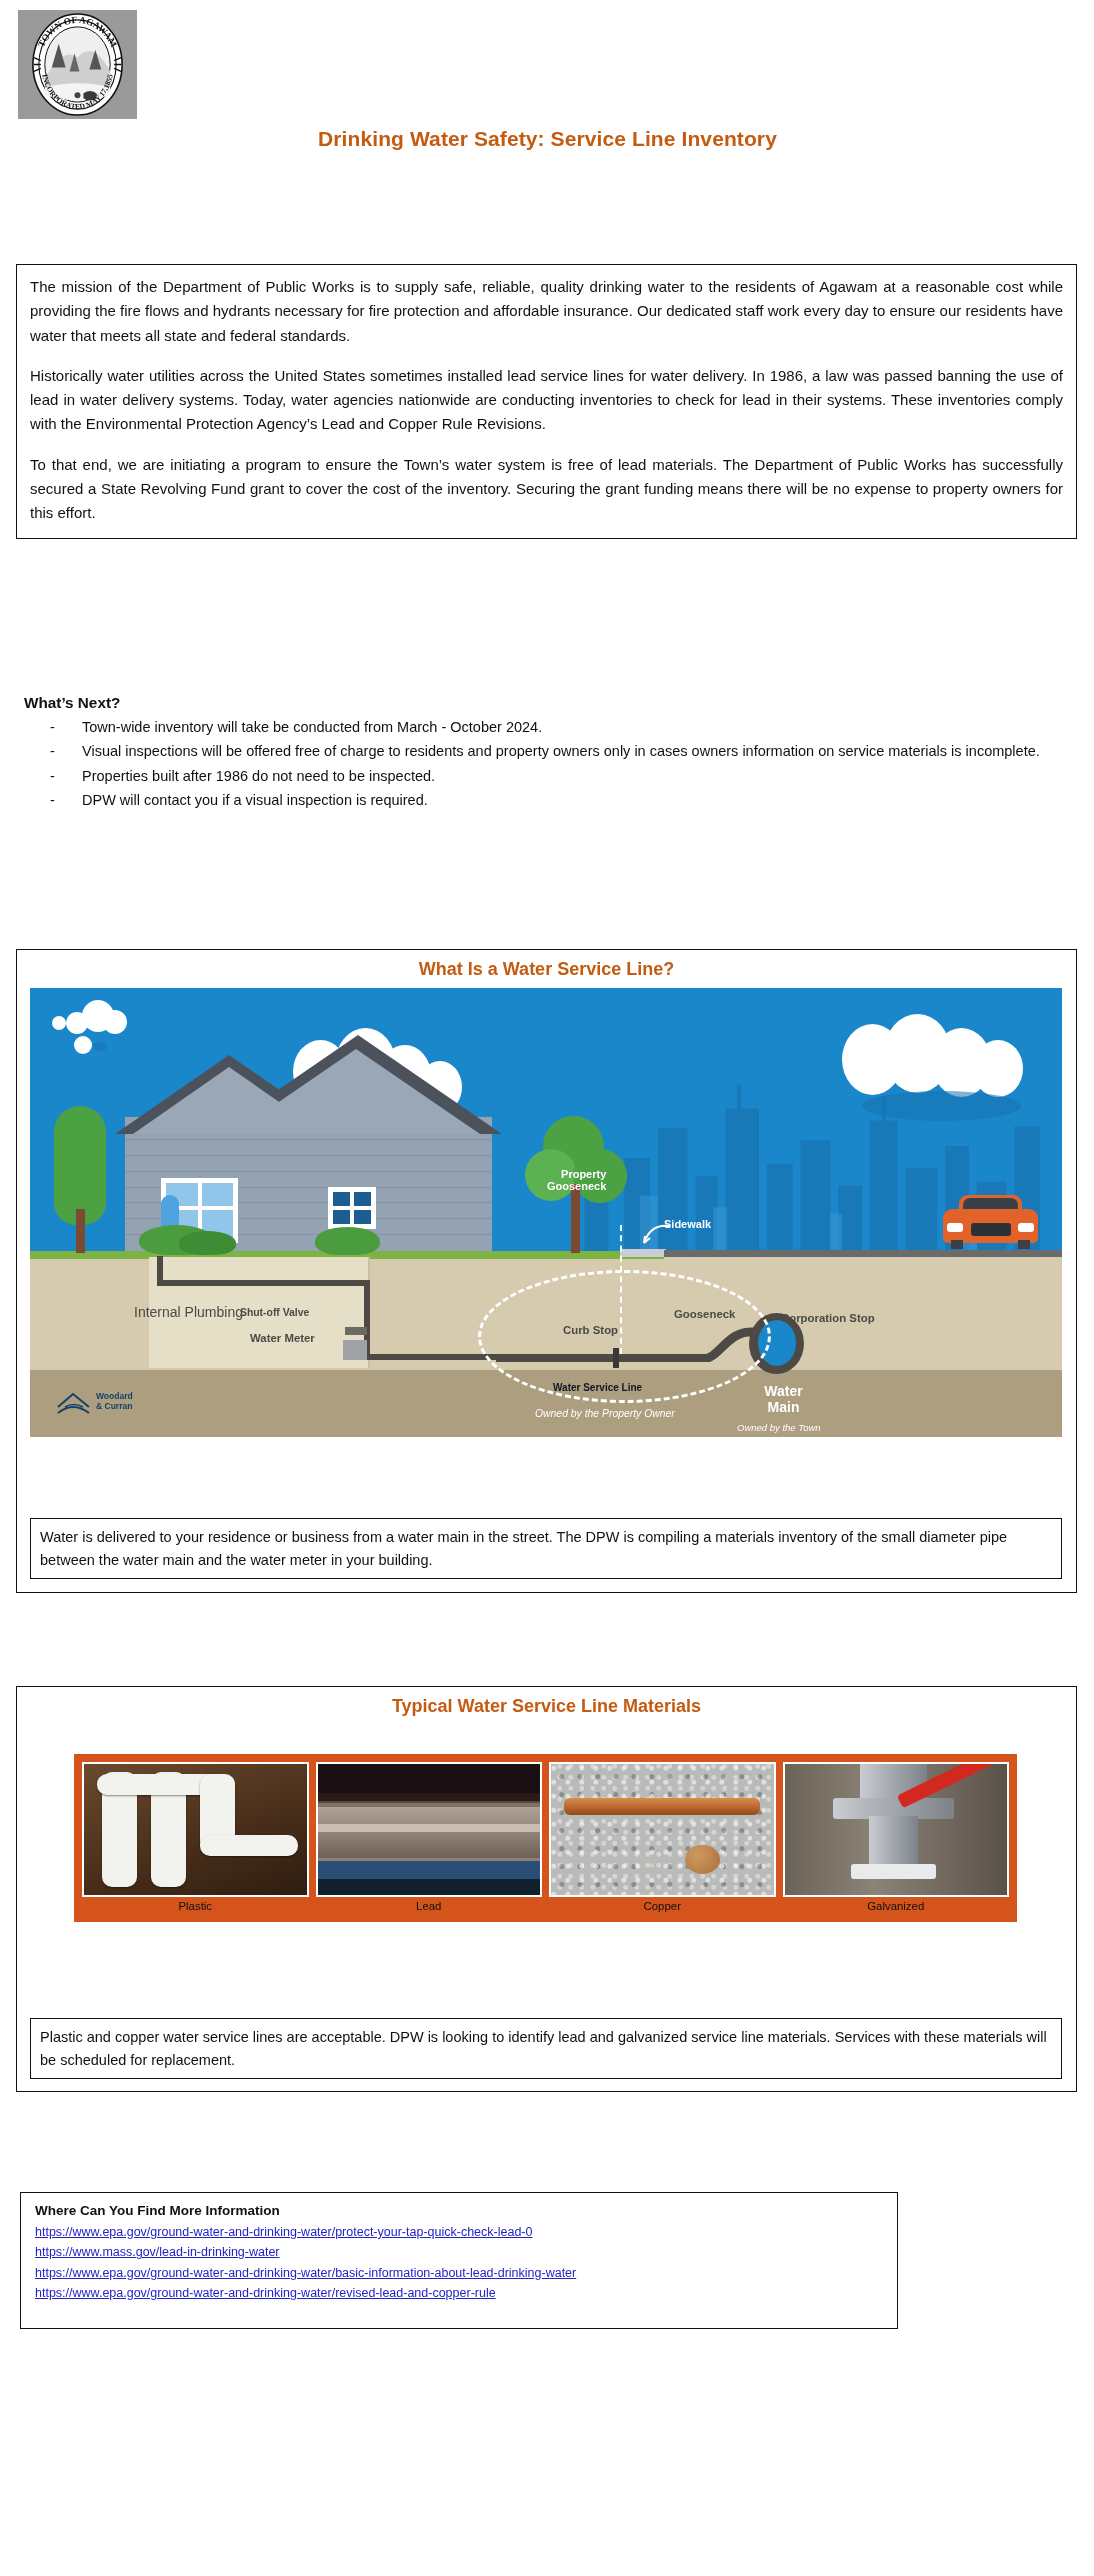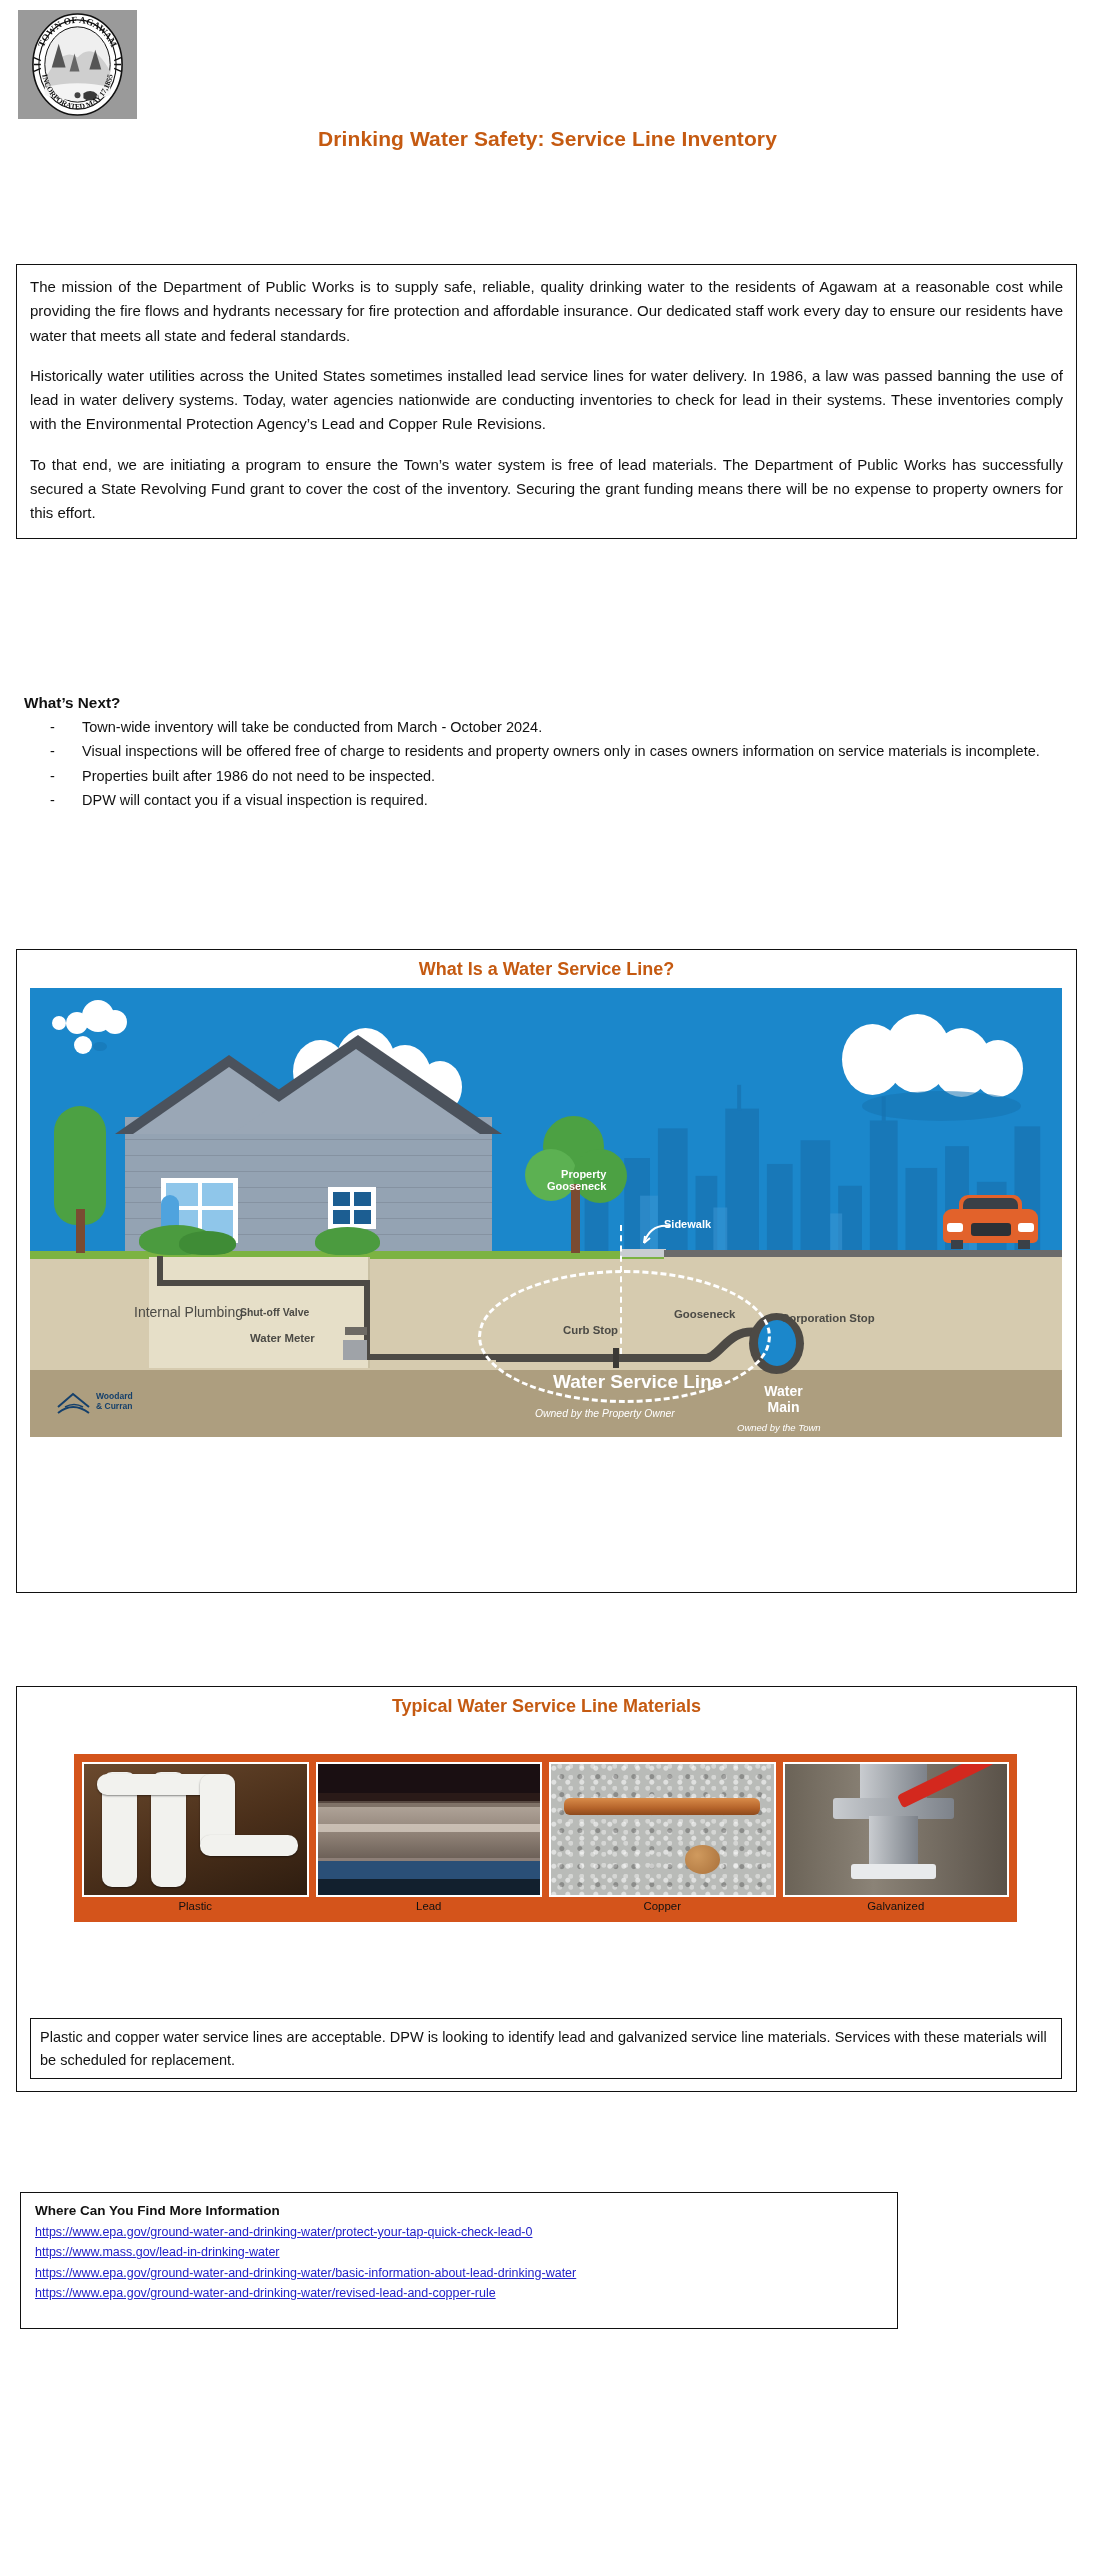--- a/index.html
+++ b/index.html
@@ -92,21 +92,21 @@
   
   .pipe{position:absolute;background:#4D4A45;}
   .dashed-oval{
     position:absolute; border:3px dashed #fff; border-radius:50%;
   }
   .dash-v{position:absolute;border-left:2px dashed #fff;}
 
   .lbl{position:absolute;font-size:10.4px;font-weight:bold;color:#4B4A45;white-space:nowrap;}
   .lbl-w{position:absolute;font-size:11px;font-weight:bold;color:#fff;white-space:nowrap;text-align:center;line-height:1.15;}
   .lbl-i{position:absolute;font-size:10.4px;font-style:italic;color:#fff;white-space:nowrap;}
-  .lbl-big{position:absolute;font-size:19px;font-weight:bold;color:#ffffff;white-space:nowrap;}
+  .lbl-big{position:absolute;font-size:10px;font-weight:bold;color:#0f172a;white-space:nowrap;}
   .lbl-wm{position:absolute;font-size:14px;font-weight:bold;color:#fff;white-space:nowrap;text-align:center;line-height:1.15;}
   .lbl-ip{position:absolute;font-size:14px;font-weight:normal;color:#4B4A45;white-space:nowrap;}
 
   .wc-logo{position:absolute;left:26px;bottom:20px;width:109px;height:26px;}
   .wc-text{position:absolute;left:40px;top:1px;font-size:8.5px;font-weight:bold;color:#15406B;line-height:1.12;}
 
   .cap-box{
     position:absolute; left:13px; bottom:13px; width:1032px;
     border:1.6px solid #111; box-sizing:border-box; padding:7px 9px;
     font-size:14.5px; line-height:1.55; color:#111; background:#fff;
@@ -358,20 +358,21 @@
           <path d="M2 22 Q17 10 33 22" stroke="#15406B" stroke-width="2" fill="none"></path>
           <path d="M9 16 Q18 11 27 16" stroke="#15406B" stroke-width="1.6" fill="none"></path>
         </svg>
         <div class="wc-text">
           <div>Woodard</div>
           <div>&amp; Curran</div>
         </div>
       </div>
     </div>
 
+    <div class="cap-box">Water is delivered to your residence or business from a water main in the street. The DPW is compiling a materials inventory of the small diameter pipe between the water main and the water meter in your building.</div>
   </div>
 
   <div class="sec2">
     <div class="sec-head">Typical Water Service Line Materials</div>
 
     <div class="mat-strip">
       <div class="mat-grid">
 
         <div class="mat-cell">
           <div class="ph-plastic"></div>

